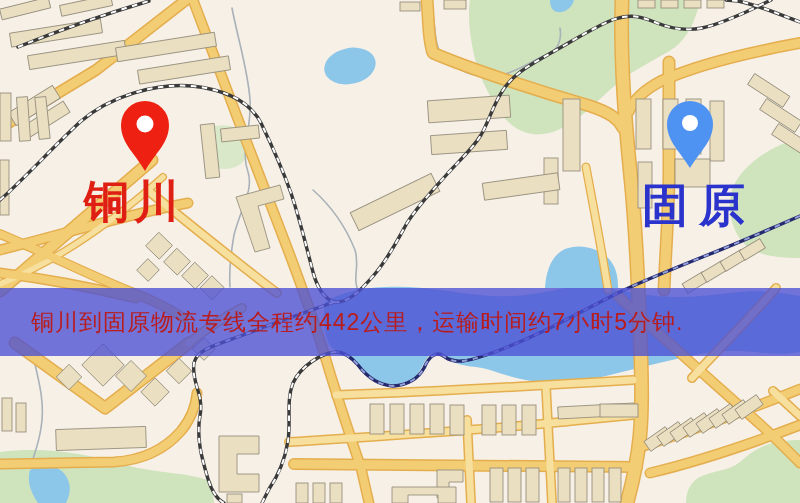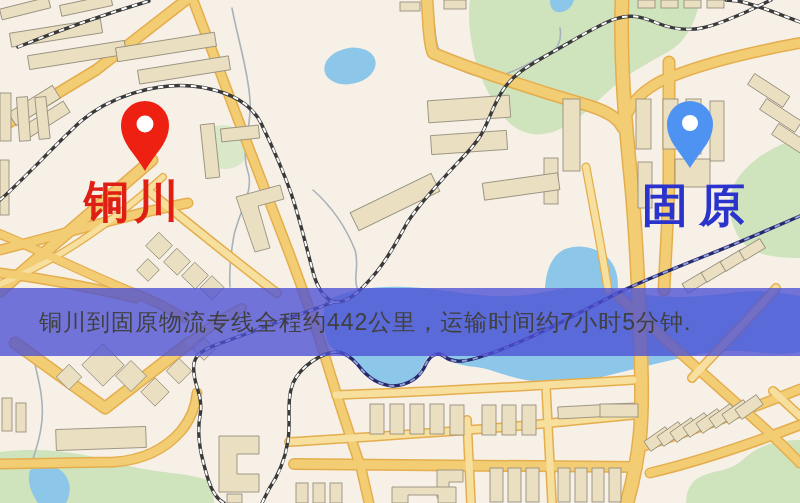--- a/index.html
+++ b/index.html
@@ -5,21 +5,21 @@
   html,body{margin:0;padding:0;background:#e9e4da;}
   #stage{position:relative;width:800px;height:503px;overflow:hidden;
          font-family:"Liberation Sans",sans-serif;background:#f7f0e7;}
   #stage svg{position:absolute;left:0;top:0;}
   .city-label{position:absolute;font-family:"Liberation Serif","DejaVu Serif",serif;
               font-weight:bold;white-space:nowrap;pointer-events:none;}
   #origin-label{left:84px;top:172px;font-size:45px;color:#e01f14;letter-spacing:5px;}
   #dest-label{left:642px;top:175px;font-size:46px;color:#2a33cc;letter-spacing:11px;}
   #banner{position:absolute;left:0;top:288px;width:800px;height:68px;
           background:rgba(76,80,212,0.78);}
-  #banner .txt{color:#404040;font-size:23px;line-height:68px;padding-left:39px;
+  #banner .txt{color:#b91c1c;font-size:23px;line-height:68px;padding-left:31px;
                letter-spacing:1px;white-space:nowrap;
                font-family:"Liberation Sans","DejaVu Sans",sans-serif;}
   .greens path{fill:#cfe3bd;stroke:none;}
   .greens .lite{fill:#d9e8c9;}
   .waters path,.waters ellipse{fill:#8cc6e9;stroke:none;}
   .streams path{fill:none;stroke:#a9b2b8;stroke-width:1.6;stroke-linecap:round;}
   .rc use{fill:none;stroke:#e4ae4e;stroke-linecap:round;stroke-linejoin:round;}
   .rf use{fill:none;stroke:#f3cd74;stroke-linecap:round;stroke-linejoin:round;}
   .rf use.minor{stroke:#f7df9d;}
   .rail-c use{fill:none;stroke:#3a3a3a;stroke-width:3.4;stroke-linecap:round;}

